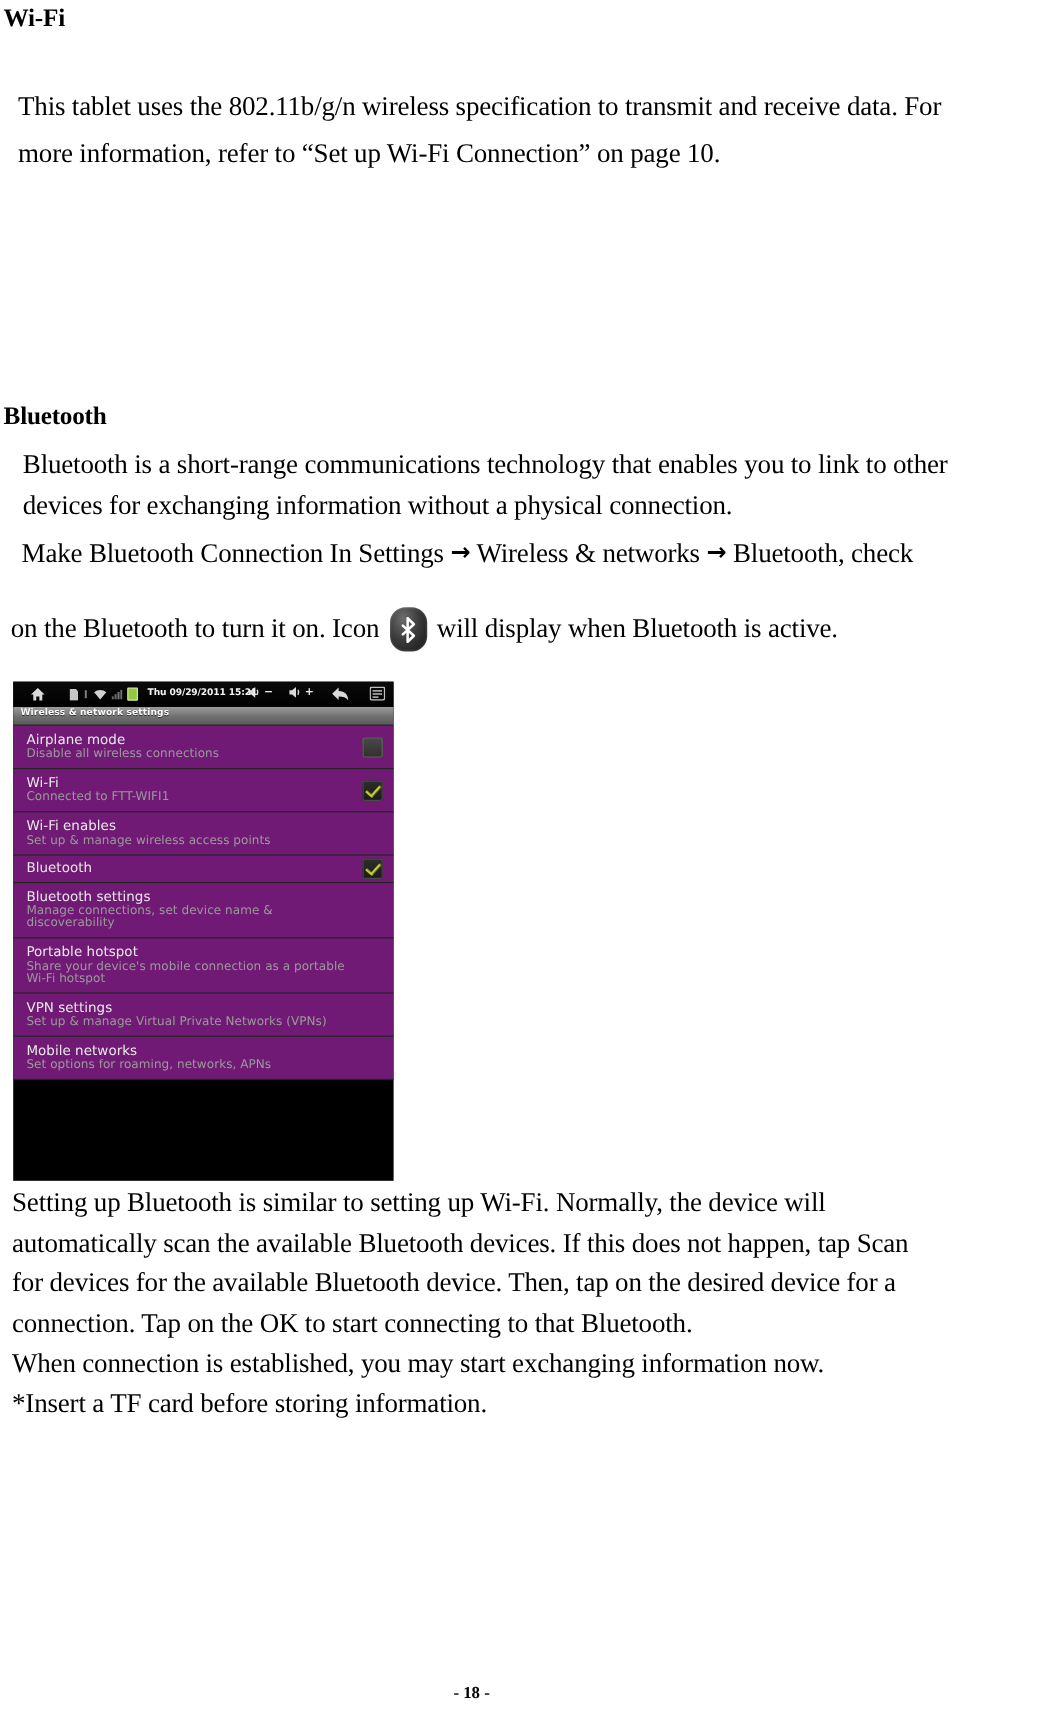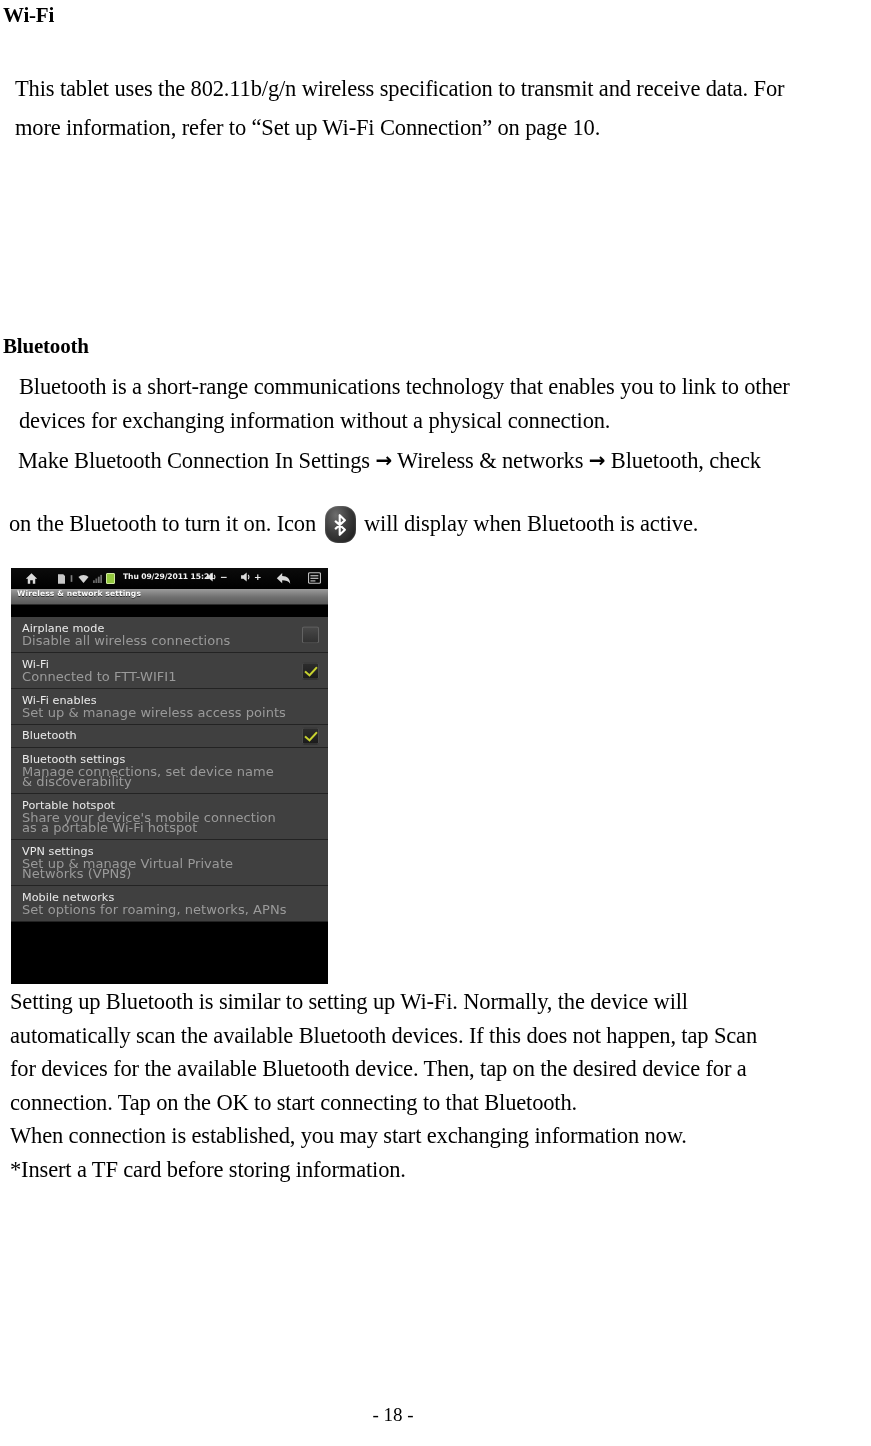--- a/index.html
+++ b/index.html
@@ -149,37 +149,37 @@
   }
   .titlebar-label {
     font-size: 7.6px;
     font-weight: bold;
     color: #fbfbfb;
     padding-left: 6px;
     letter-spacing: 0.1px;
     text-shadow: 0 1px 0 rgba(0,0,0,.6);
   }
 
-  .rows { position: relative; background: #404040; margin-top: 12px; }
+  .rows { position: relative; background: #701a75; }
   .row {
     position: relative;
     padding: 5px 40px 6px 11px;
     border-bottom: 1px solid #232323;
     min-height: 26px;
     box-sizing: border-box;
   }
   .row.compact { min-height: 20px; padding-top: 4px; padding-bottom: 5px; }
   .row-title {
     font-size: 11.2px;
     color: #eaeaea;
     letter-spacing: 0.05px;
     line-height: 13px;
   }
   .row-sub {
-    font-size: 13px;
+    font-size: 10px;
     color: #9a9a9a;
     line-height: 10px;
     margin-top: 1px;
     letter-spacing: 0.05px;
   }
   .cbox {
     position: absolute;
     right: 9px;
     top: 50%;
     transform: translateY(-50%);
@@ -203,22 +203,22 @@
     filter: blur(0.2px);
   }
 
   
   .footer {
     position: absolute;
     left: 0;
     top: 1404px;
     width: 786px;
     text-align: center;
-    font-size: 19px;
-    font-weight: normal;
+    font-size: 14px;
+    font-weight: bold;
     font-family: "Liberation Serif", "DejaVu Serif", serif;
   }
 </style>
 </head>
 <body>
 
 <div class="page">
 
   <div class="h-head" style="left:3px; top:3px;">Wi-Fi</div>
 

